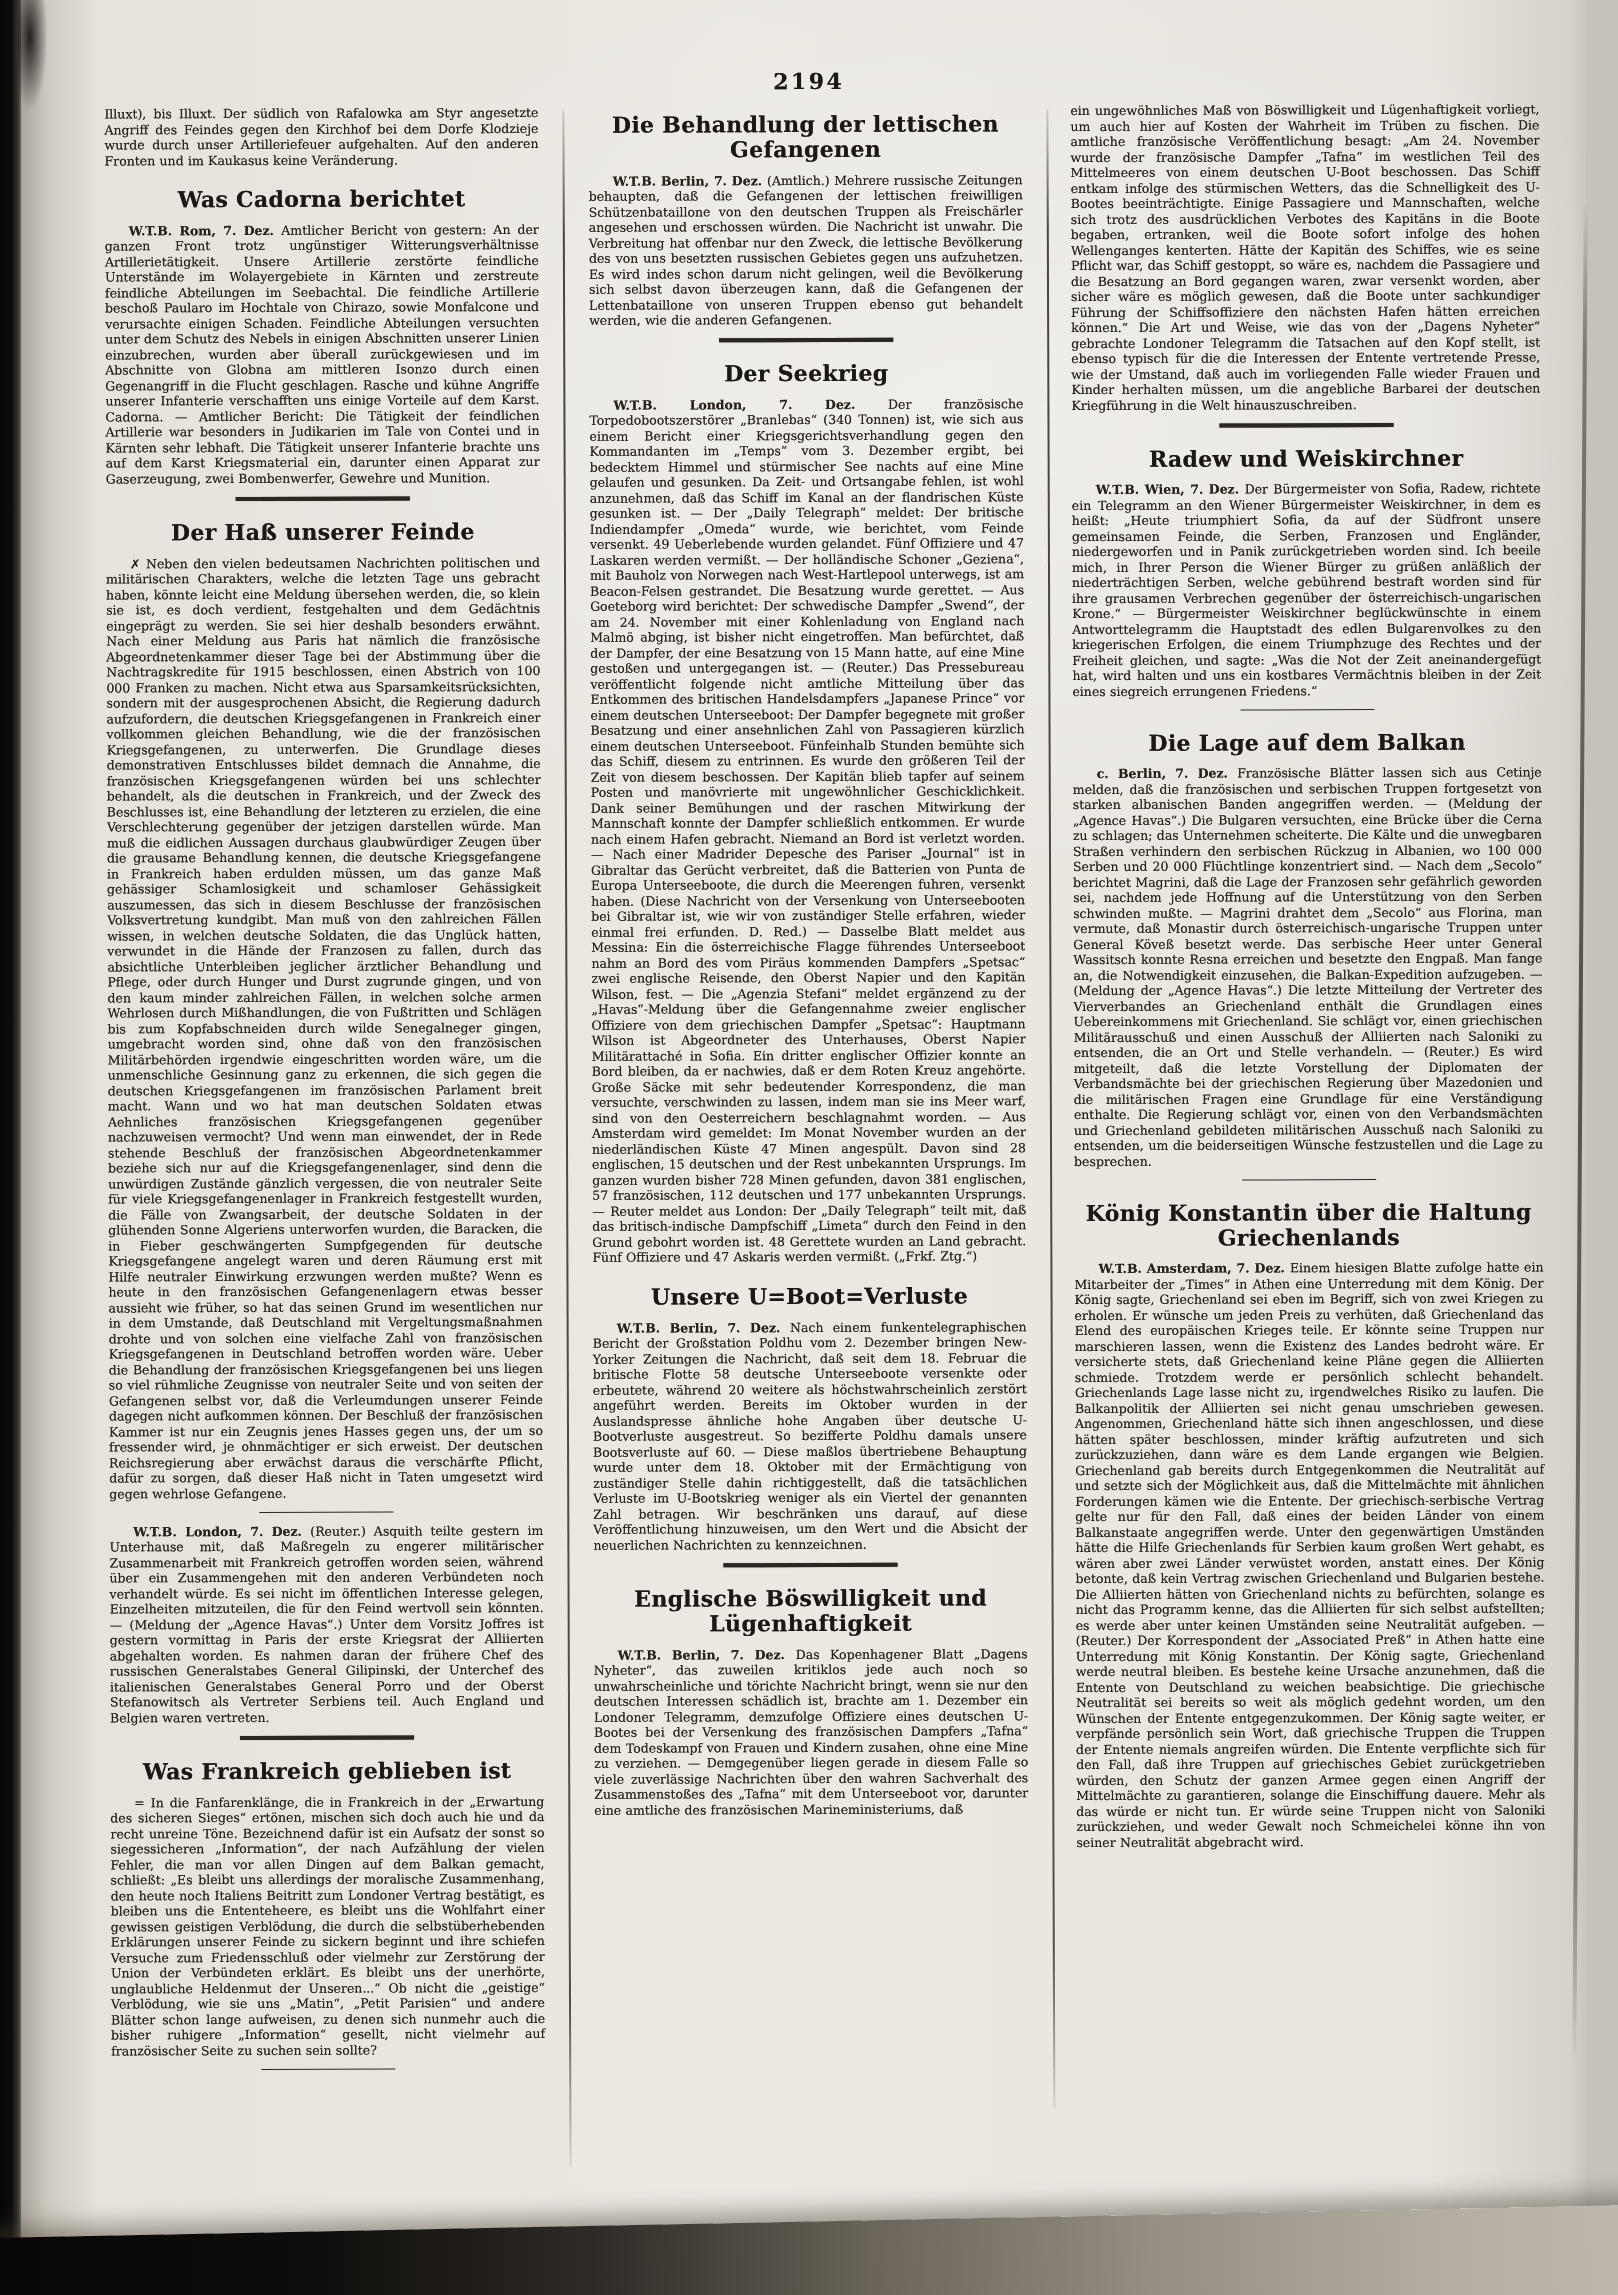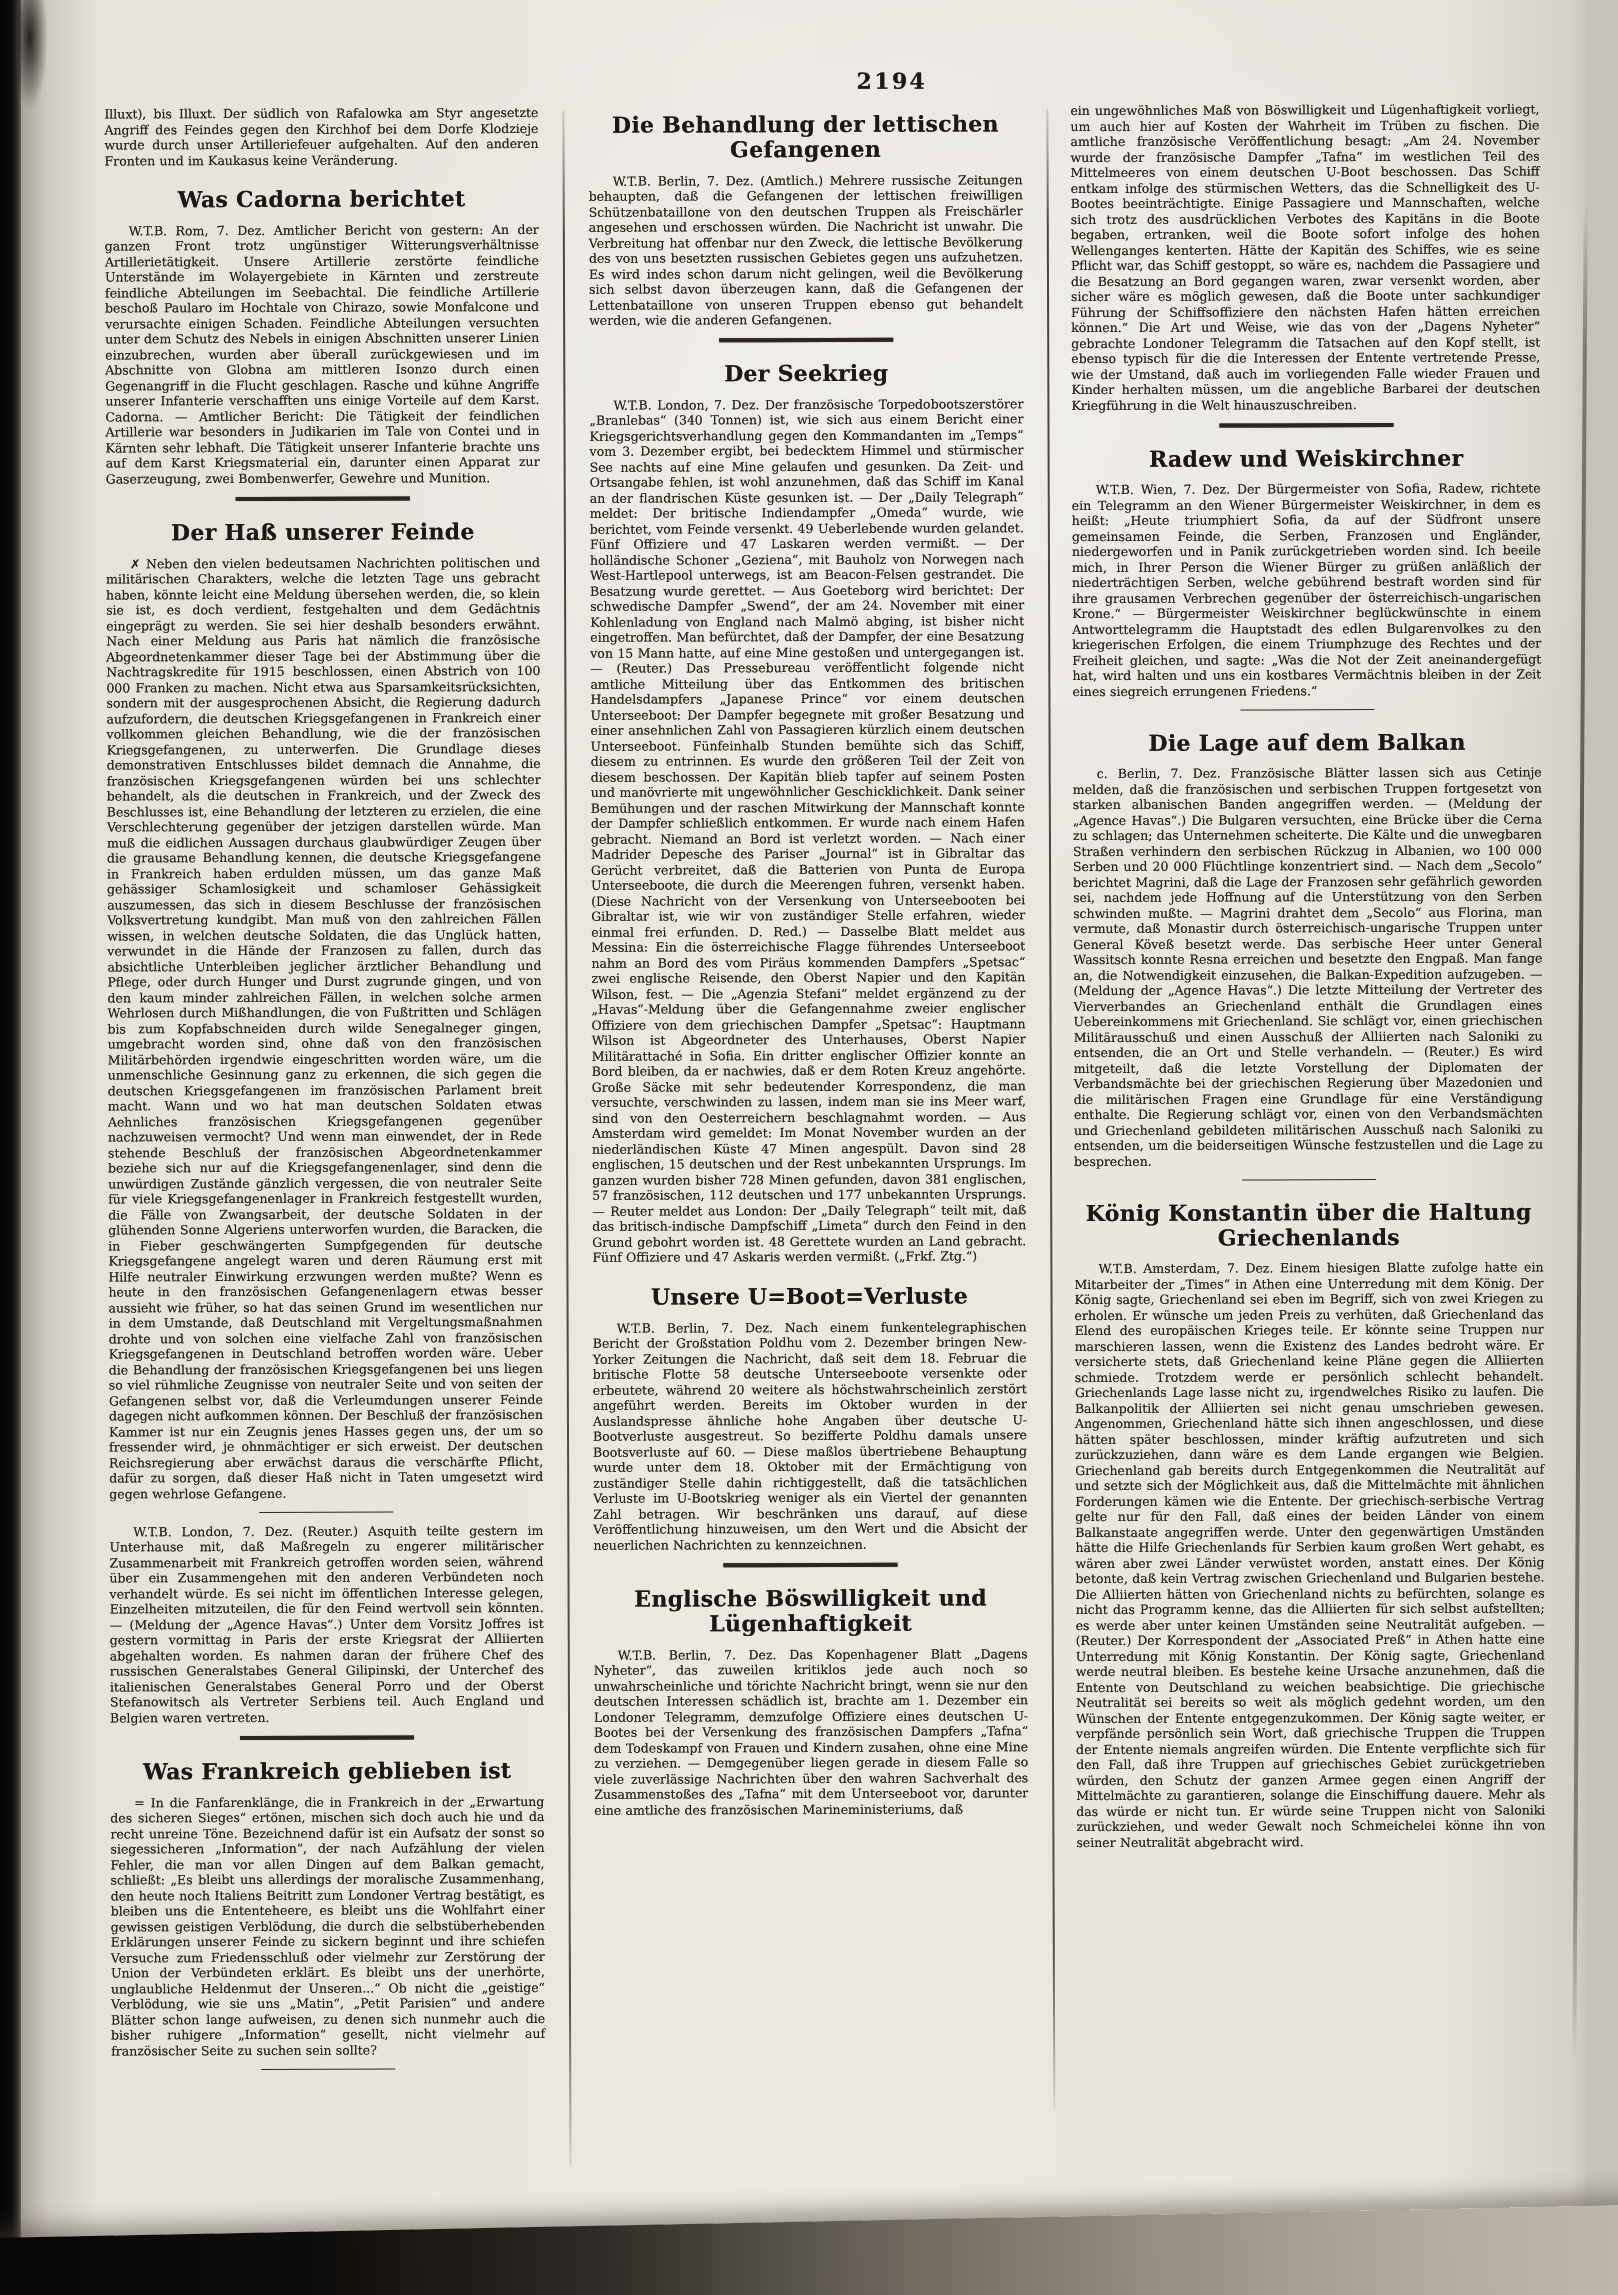--- a/index.html
+++ b/index.html
@@ -36,39 +36,39 @@
     transform:rotate(-1.15deg);
     background:linear-gradient(90deg,#070605 0%,#0f0d0b 20%,#2e2a25 36%,#6a645a 52%,#958e82 68%,#b3aca0 84%,#c4beb2 100%);
     box-shadow:0 -11.3px 21px rgba(70,62,52,.45);
   }
   .bottom-gray{
     position:absolute;left:-32px;bottom:32px;width:1093px;height:34px;
     transform:rotate(-1.2deg);opacity:.55;
     background:linear-gradient(90deg,#8a8377 0%,#a59e91 60%,rgba(165,158,145,0) 100%);
   }
   .page-number{
-    position:absolute;left:773px;top:68px;width:154px;text-align:right;
+    position:absolute;left:773px;top:68px;width:154px;text-align:left;
     font-size:22px;font-weight:bold;letter-spacing:2.4px;color:#1d1a16;
     text-shadow:0 0 0.5px rgba(30,24,18,.7);
   }
   .content{transform:rotate(-0.2deg);transform-origin:50% 40%;}
   .col{position:absolute;color:#262119;}
   .col-1{left:104px;top:104px;width:434px;}
   .col-2{left:588px;top:99px;width:434px;}
   .col-3{left:1070px;top:104px;width:469px;}
   .vrule{position:absolute;width:1.6px;background:linear-gradient(180deg,rgba(45,40,33,.15),rgba(45,40,33,.85) 6%,rgba(45,40,33,.8) 92%,rgba(45,40,33,.1));}
   .vrule-1{left:562px;top:110px;height:2056px;}
   .vrule-2{left:1046px;top:110px;height:1999px;}
   .para{
     font-size:12.5px;line-height:15.5px;text-align:justify;margin:0;
     text-indent:24px;text-shadow:0 0 0.4px rgba(40,30,20,.6);
     word-spacing:0.3px;
   }
   .para.noindent{text-indent:0;}
-  .lead{font-weight:normal;}
+  .lead{font-weight:bold;}
   .headline{
     font-size:22px;font-weight:bold;text-align:center;color:#1c1914;
     margin:19.4px 6.5px 10.5px 6.5px;line-height:25px;letter-spacing:0.3px;
     text-shadow:0 0 0.6px rgba(25,20,14,.75);
   }
   .col .headline:first-child{margin-top:13px;}
   .divider{margin:10.5px auto;background:#2a2620;}
   .divider.thick{width:174px;height:4px;box-shadow:0 0 0.8px rgba(30,25,18,.9);}
   .divider.thin{width:134px;height:1.6px;}
 </style>

